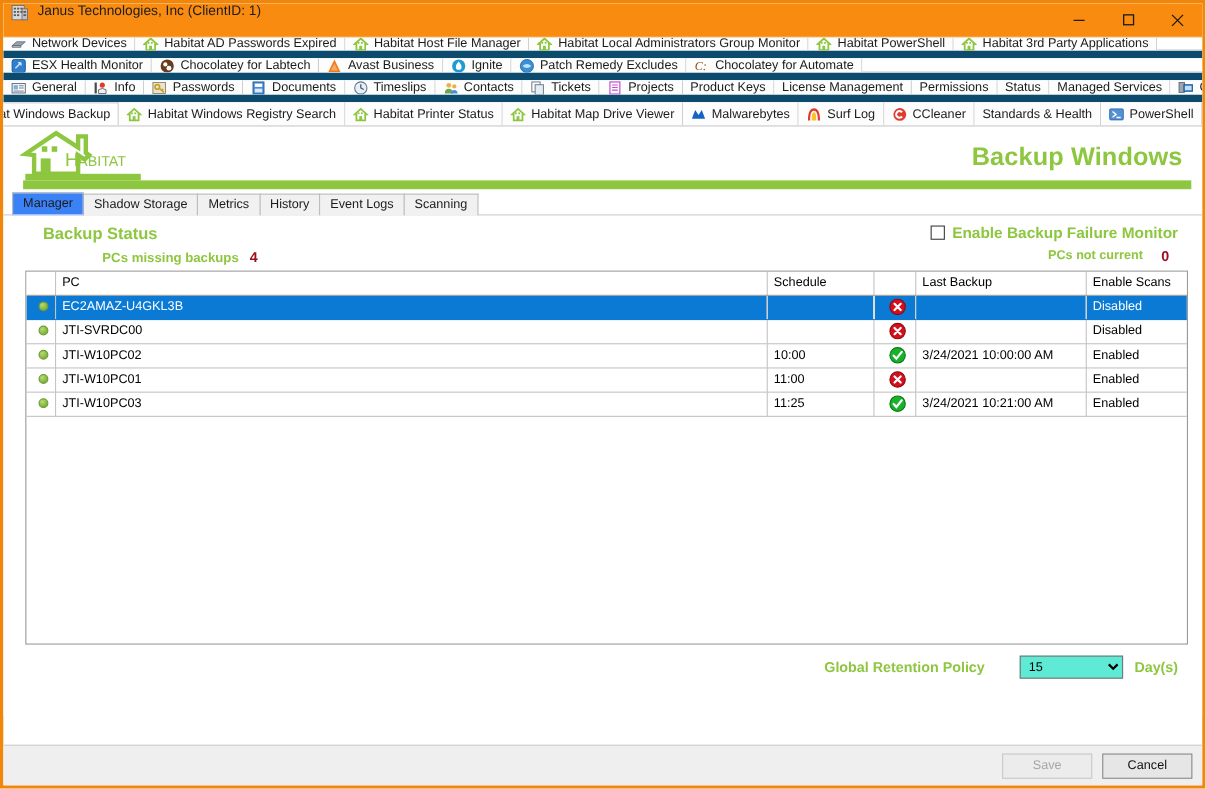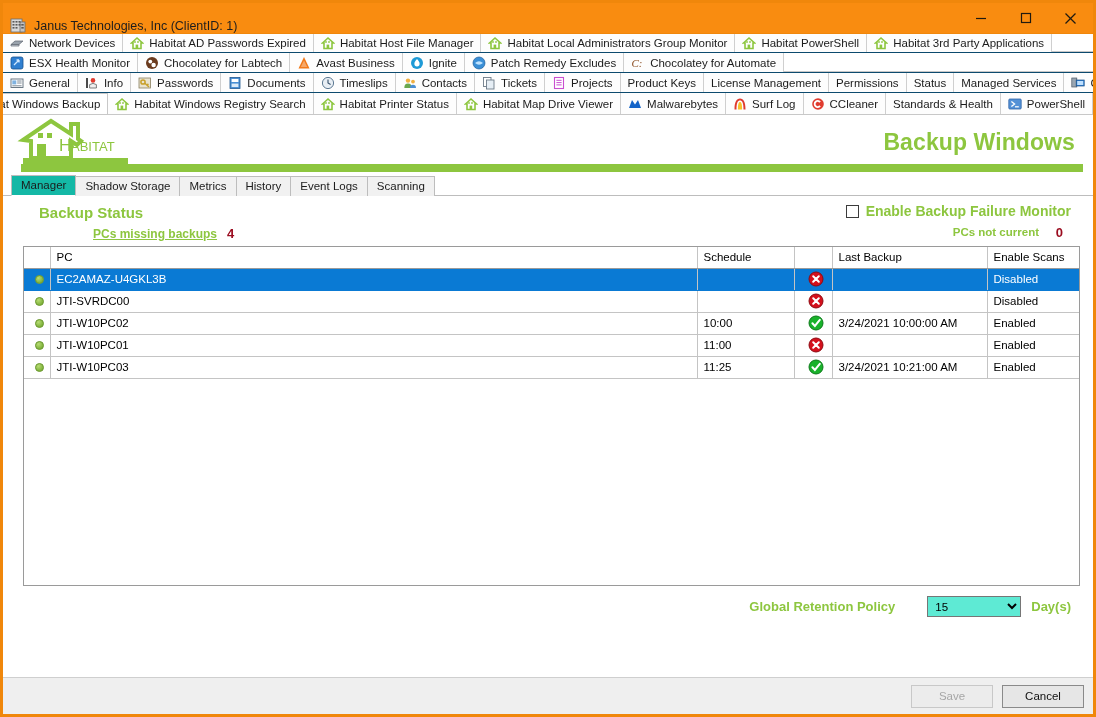--- a/index.html
+++ b/index.html
@@ -13,21 +13,21 @@
     width: 1096px; height: 717px;
     background: #ffffff;
     border: 3px solid #f0870b;
     overflow: hidden;
   }
 
   
   .titlebar {
     height: 30px;
     background: #f98c10;
-    display: flex; align-items: flex-end;
+    display: flex; align-items: flex-start;
     position: relative;
   }
   .titlebar .app-icon {
     width: 16px; height: 16px;
     margin-left: 7px; margin-right: 8px;
     flex: 0 0 auto;
   }
   .titlebar .title-text {
     font-size: 12.5px;
     color: #1d1d1d;
@@ -40,21 +40,21 @@
   .win-btn {
     width: 45px; height: 30px;
     display: flex; align-items: center; justify-content: center;
   }
   .win-btn svg { display: block; }
 
   
   .tabstrip {
     display: flex; align-items: stretch;
     background: #ffffff;
-    border-bottom: 1px solid #0c4a6e;
+    border-bottom: 7px solid #0c4a6e;
     height: 20px;
     overflow: hidden;
   }
   .tabstrip.row1 { border-top: 1px solid #f0870b; }
   .tab-item {
     display: flex; align-items: center;
     padding: 0 7px;
     font-size: 11.5px;
     color: #1b1b1b;
     white-space: nowrap;
@@ -116,39 +116,39 @@
     font-size: 11.5px;
     padding: 3px 9px 4px 9px;
     border: 1px solid #bdbdbd;
     border-bottom: none;
     background: #f1f1f1;
     color: #1b1b1b;
     margin-right: -1px;
     position: relative; top: 1px;
   }
   .ptab.active {
-    background: #14b8a6;
+    background: #3b82f6;
     border-bottom: 1px solid #ffffff;
     z-index: 2;
   }
 
   
   .content {
     position: relative;
     height: 455px;
     background: #ffffff;
     padding: 0;
   }
   .status-title {
     position: absolute; left: 36px; top: 8px;
     font-size: 15px; font-weight: bold; color: #8dc63f;
   }
   .missing-label {
     position: absolute; left: 90px; top: 31px;
-    font-size: 12px; font-weight: bold; color: #8dc63f; text-decoration: underline;
+    font-size: 12px; font-weight: bold; color: #8dc63f;
   }
   .missing-count {
     position: absolute; left: 224px; top: 30px;
     font-size: 13px; font-weight: bold; color: #9b0d20;
   }
   .monitor-box {
     position: absolute; right: 22px; top: 7px;
     display: flex; align-items: center;
   }
   .mchk {

